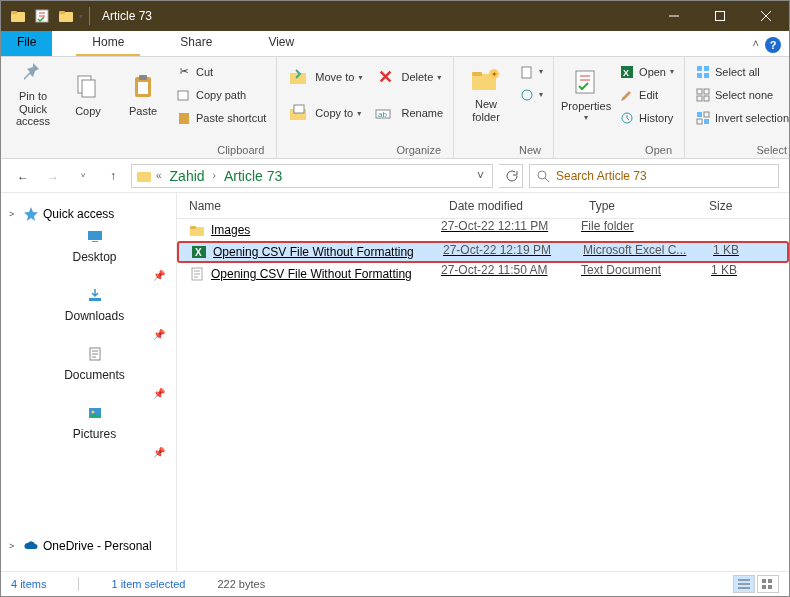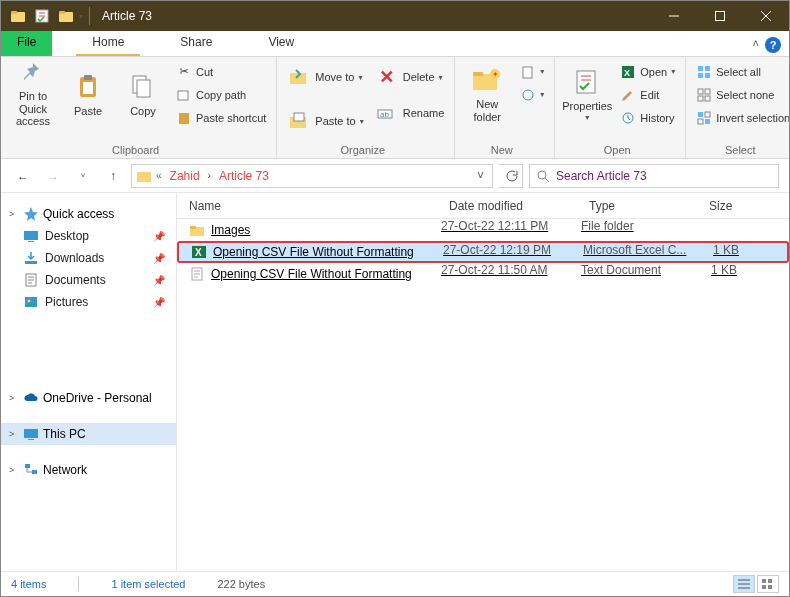--- a/index.html
+++ b/index.html
@@ -9,52 +9,52 @@
 .titlebar { height: 30px; background: #4a3c1f; color: #fff; display: flex; align-items: center; padding: 0 0 0 6px; }
 .titlebar .qat { display: flex; gap: 2px; align-items: center; }
 .titlebar .qat-icon { width: 22px; height: 22px; display: flex; align-items: center; justify-content: center; }
 .titlebar .divider { width: 1px; height: 18px; background: rgba(255,255,255,0.3); margin: 0 6px; }
 .titlebar .title { margin-left: 6px; font-size: 12px; }
 .titlebar .spacer { flex: 1; }
 .winbtn { width: 46px; height: 30px; display: flex; align-items: center; justify-content: center; color: #fff; }
 
 
 .tabbar { height: 26px; background: #fff; display: flex; border-bottom: 1px solid #d8d8d8; position: relative; }
-.tab-file { background: #22c55e; color: #000; padding: 4px 16px; font-size: 12px; }
+.tab-file { background: #0ea5e9; color: #000; padding: 4px 16px; font-size: 12px; }
 .tab { padding: 4px 16px; font-size: 12px; color: #333; margin-left: 24px; }
 .tab.active { border-bottom: 2px solid #e8b64b; }
 .help-icon { position: absolute; right: 8px; top: 6px; width: 16px; height: 16px; background: #1e6cd1; color: #fff; border-radius: 50%; text-align: center; line-height: 16px; font-weight: bold; font-size: 11px; }
 .ribbon-collapse { position: absolute; right: 30px; top: 6px; font-size: 11px; color: #555; }
 
 .ribbon { height: 102px; background: #f5f5f5; border-bottom: 1px solid #d8d8d8; display: flex; }
 .group { border-right: 1px solid #dcdcdc; padding: 4px 6px 16px 6px; display: flex; flex-direction: column; position: relative; }
 .group-row { display: flex; align-items: flex-start; gap: 3px; height: 68px; }
-.group-label { position: absolute; bottom: 2px; left: 0; right: 6px; text-align: center; font-size: 11px; color: #666; }
+.group-label { position: absolute; bottom: 2px; left: 0; right: 12px; text-align: right; font-size: 11px; color: #666; }
 .bigbtn { display: flex; flex-direction: column; align-items: center; justify-content: center; width: 52px; height: 66px; text-align: center; font-size: 11px; line-height: 1.15; color: #333; padding: 2px; }
 .bigbtn .icon { width: 32px; height: 32px; display: flex; align-items: center; justify-content: center; margin-bottom: 2px; }
 .smallbtn-col { display: flex; flex-direction: column; gap: 2px; }
 .smallbtn { display: flex; align-items: center; gap: 4px; height: 21px; padding: 0 4px; font-size: 11px; color: #333; white-space: nowrap; }
 .smallbtn .icon { width: 16px; height: 16px; display: flex; align-items: center; justify-content: center; }
 .caret { font-size: 8px; color: #555; }
 
 
 .addressbar { height: 34px; display: flex; align-items: center; padding: 4px 10px; gap: 6px; border-bottom: 1px solid #e8e8e8; }
 .navbtn { width: 24px; height: 24px; display: flex; align-items: center; justify-content: center; color: #333; }
 .navbtn.disabled { color: #bbb; }
 .addrbox { flex: 1; border: 1px solid #cfcfcf; height: 24px; display: flex; align-items: center; padding: 0 4px; gap: 4px; }
-.addrbox .crumb { padding: 16px 4px; font-size: 12px; color: #ef4444; }
+.addrbox .crumb { padding: 16px 4px; font-size: 14px; color: #15803d; }
 .addrbox .sep { color: #666; font-size: 10px; }
 .addr-dd { margin-left: auto; color: #555; padding: 0 4px; }
 .refresh { width: 24px; height: 24px; display: flex; align-items: center; justify-content: center; border: 1px solid #cfcfcf; border-left: none; }
-.searchbox { width: 250px; border: 1px solid #cfcfcf; height: 24px; display: flex; align-items: center; padding: 0 6px; color: #701a75; font-size: 12px; gap: 6px; }
+.searchbox { width: 250px; border: 1px solid #cfcfcf; height: 24px; display: flex; align-items: center; padding: 0 6px; color: #a16207; font-size: 12px; gap: 6px; }
 
 
 .content { display: flex; height: 378px; }
 .navpane { width: 176px; border-right: 1px solid #e8e8e8; padding-top: 10px; overflow: hidden; }
-.navitem { display: flex; align-items: center; gap: 6px; padding: 3px 10px 3px 22px; font-size: 12px; color: #222; }
+.navitem { display: flex; align-items: center; gap: 6px; padding: 3px 10px 3px 22px; font-size: 12px; color: #222; flex-direction: column; }
 .navitem .pin { margin-left: auto; color: #888; font-size: 10px; }
 .navsection { margin-bottom: 14px; }
 .navhead { padding: 3px 10px 3px 8px; display: flex; align-items: center; gap: 4px; }
 .navhead .expand { font-size: 9px; color: #555; width: 10px; }
 
 .filepane { flex: 1; }
 .colheaders { display: flex; border-bottom: 1px solid #e8e8e8; height: 26px; align-items: center; font-size: 12px; color: #444; }
 .col { padding: 0 8px; }
 .col-name { width: 264px; padding-left: 12px; }
 .col-date { width: 140px; }
@@ -140,36 +140,36 @@
         <div class="icon">
             <svg width="28" height="28">
               <path d="M14 3l6 6-4 2-2 6-3-3-6 6 0-2 6-6-3-3 6-2z" fill="#8ca4b8"></path>
             </svg>
           </div>
         <span>Pin to Quick access</span>
       </div>
       <div class="bigbtn">
         <div class="icon">
             <svg width="28" height="28">
+              <rect x="4" y="3" width="13" height="17" fill="#fff" stroke="#888"></rect>
+              <rect x="8" y="7" width="13" height="17" fill="#fff" stroke="#888"></rect>
+            </svg>
+          </div>
+        <span>Copy</span>
+      </div>
+      <div class="bigbtn">
+        <div class="icon">
+            <svg width="28" height="28">
               <rect x="6" y="4" width="16" height="20" fill="#d9a441" rx="2"></rect>
               <rect x="10" y="2" width="8" height="5" fill="#888" rx="1"></rect>
               <rect x="9" y="9" width="10" height="12" fill="#fff"></rect>
             </svg>
           </div>
         <span>Paste</span>
       </div>
-      <div class="bigbtn">
-        <div class="icon">
-            <svg width="28" height="28">
-              <rect x="4" y="3" width="13" height="17" fill="#fff" stroke="#888"></rect>
-              <rect x="8" y="7" width="13" height="17" fill="#fff" stroke="#888"></rect>
-            </svg>
-          </div>
-        <span>Copy</span>
-      </div>
       <div class="smallbtn-col">
         <div class="smallbtn">
             <span class="icon">✂</span>
             <span>Cut</span>
           </div>
         <div class="smallbtn">
             <span class="icon">
               <svg width="14" height="14">
                 <rect x="1" y="3" width="10" height="9" fill="#fff" stroke="#888"></rect>
               </svg>
@@ -184,39 +184,39 @@
             </span>
             <span>Paste shortcut</span>
           </div>
       </div>
     </div>
     <div class="group-label">Clipboard</div>
   </div>
 
   <div class="group">
     <div class="group-row">
-      <div class="smallbtn-col" style="gap:12px;">
+      <div class="smallbtn-col" style="gap:4px;">
         <div class="smallbtn" style="height:32px;">
             <span class="icon" style="width:24px;height:24px;">
               <svg width="22" height="22">
                 <rect x="2" y="7" width="16" height="11" fill="#f7d574"></rect>
                 <path d="M8 4l4 4-4 4" stroke="#4a8" fill="none" stroke-width="2"></path>
               </svg>
             </span>
             <span>Move to</span>
             <span class="caret">▾</span>
           </div>
         <div class="smallbtn" style="height:32px;">
             <span class="icon" style="width:24px;height:24px;">
               <svg width="22" height="22">
                 <rect x="2" y="7" width="16" height="11" fill="#f7d574"></rect>
                 <rect x="6" y="3" width="10" height="8" fill="#fff" stroke="#888"></rect>
               </svg>
             </span>
-            <span>Paste to</span>
+            <span>Copy to</span>
             <span class="caret">▾</span>
           </div>
       </div>
       <div class="smallbtn-col" style="gap:4px;">
         <div class="smallbtn" style="height:32px;">
             <span class="icon" style="width:24px;height:24px;color:#d33;font-size:18px;font-weight:bold;">✕</span>
             <span>Delete</span>
             <span class="caret">▾</span>
           </div>
         <div class="smallbtn" style="height:32px;">

